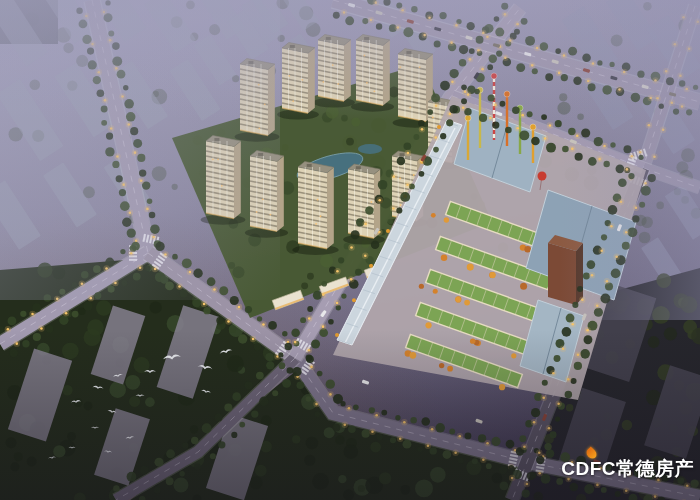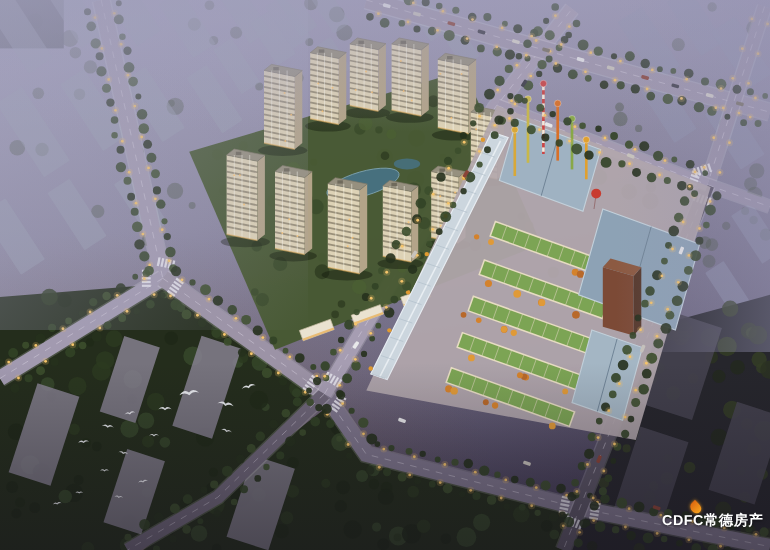--- a/index.html
+++ b/index.html
@@ -1,19 +1,19 @@
 <!DOCTYPE html>
 <html><head>
 <meta charset="utf-8">
 <style>
   html,body{margin:0;padding:0;background:#222;font-family:"Liberation Sans",sans-serif;}
   .stage{position:relative;width:700px;height:500px;overflow:hidden;background:#8b87a0;}
   .stage svg{position:absolute;left:0;top:0;}
   .watermark{position:absolute;right:6px;bottom:18px;color:#fff;font-weight:bold;
-    font-size:13px;letter-spacing:.5px;text-shadow:0 1px 3px rgba(0,0,0,.6);
+    font-size:19px;letter-spacing:.5px;text-shadow:0 1px 3px rgba(0,0,0,.6);
     font-family:"Liberation Sans",sans-serif;}
   .flame{position:absolute;left:26px;top:-8px;width:9px;height:11px;
     background:linear-gradient(#f6a21f,#df6a10);
     border-radius:50% 50% 50% 0;transform:rotate(135deg);box-shadow:0 0 3px rgba(246,162,31,.8);}
 </style>
 </head>
 <body>
 
 <div class="stage">
   <svg id="scene" width="700" height="500" viewBox="0 0 700 500">

